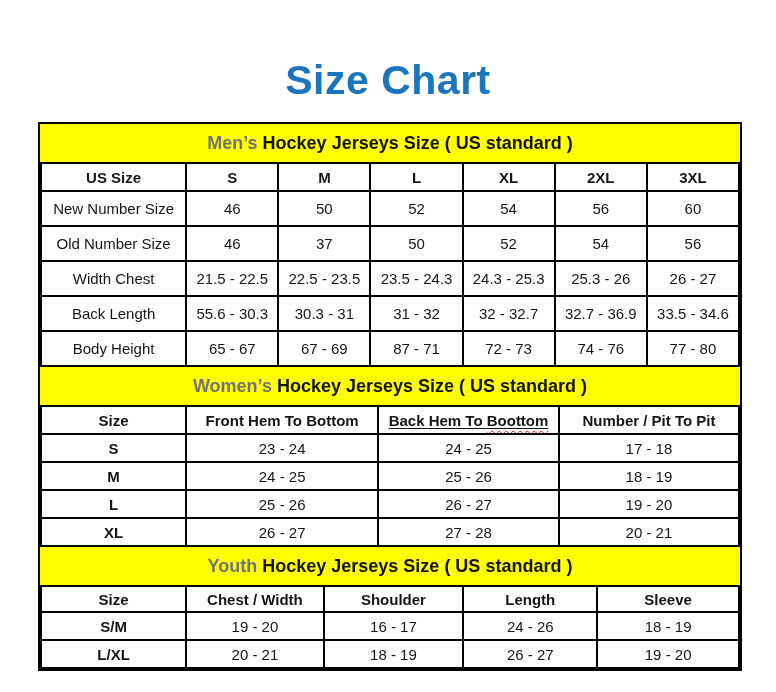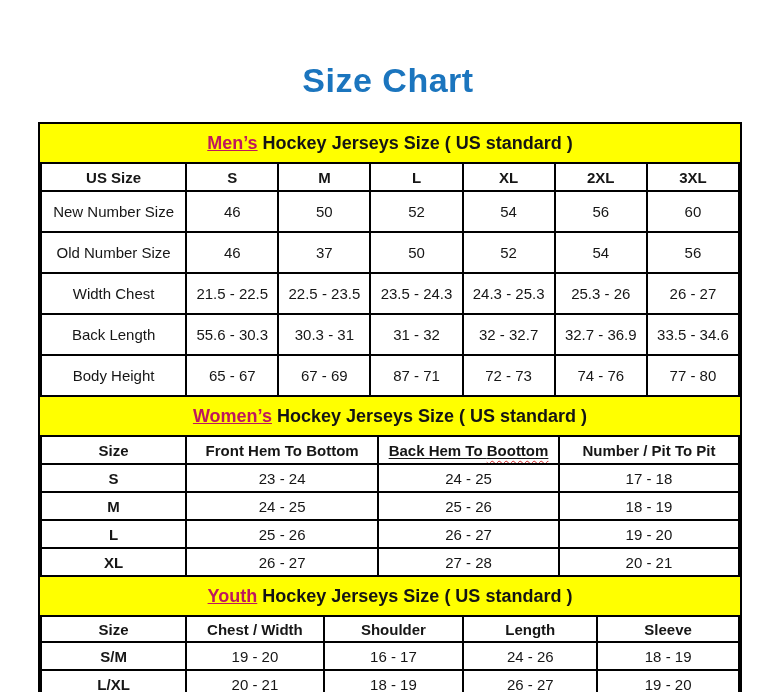--- a/index.html
+++ b/index.html
@@ -11,59 +11,59 @@
     overflow: hidden;
     font-family: "Liberation Sans", sans-serif;
     color: #161616;
   }
   .page-title {
     margin-top: 60px;
     margin-bottom: 22px;
     height: 40px;
     line-height: 40px;
     text-align: center;
-    font-size: 34px;
+    font-size: 41px;
     font-weight: bold;
     color: #1b75be;
     letter-spacing: 0.5px;
   }
   .chart-wrap {
     width: 700px;
     margin-left: 38px;
     border: 2px solid #000;
   }
   .band {
     background: #ffff00;
     height: 38px;
     line-height: 38px;
     text-align: center;
     font-size: 18px;
     font-weight: bold;
     color: #141414;
   }
-  .band .red { color: #be185d; text-decoration: underline; }
+  .band .red { color: #737373; }
   table {
     width: 100%;
     border-collapse: collapse;
     table-layout: fixed;
   }
   th, td {
     border: 2px solid #000;
     text-align: center;
     vertical-align: middle;
     font-size: 15px;
     padding: 0;
     overflow: hidden;
     white-space: nowrap;
   }
   th { font-weight: bold; }
   td { font-weight: normal; }
   td.lbl-plain { font-weight: normal; }
   td.lbl-bold { font-weight: bold; }
-  .men-table tr    { height: 41px; }
+  .men-table tr    { height: 35px; }
   .men-table tr.hdr{ height: 28px; }
   .women-table tr  { height: 28px; }
   .youth-table tr.hdr { height: 26px; }
   .youth-table tr  { height: 28px; }
   .u-solid { text-decoration: underline; text-underline-offset: 2px; }
   .misspell {
     text-decoration-line: underline;
     text-decoration-style: wavy;
     text-decoration-color: #cc2222;
     text-decoration-thickness: 1px;

